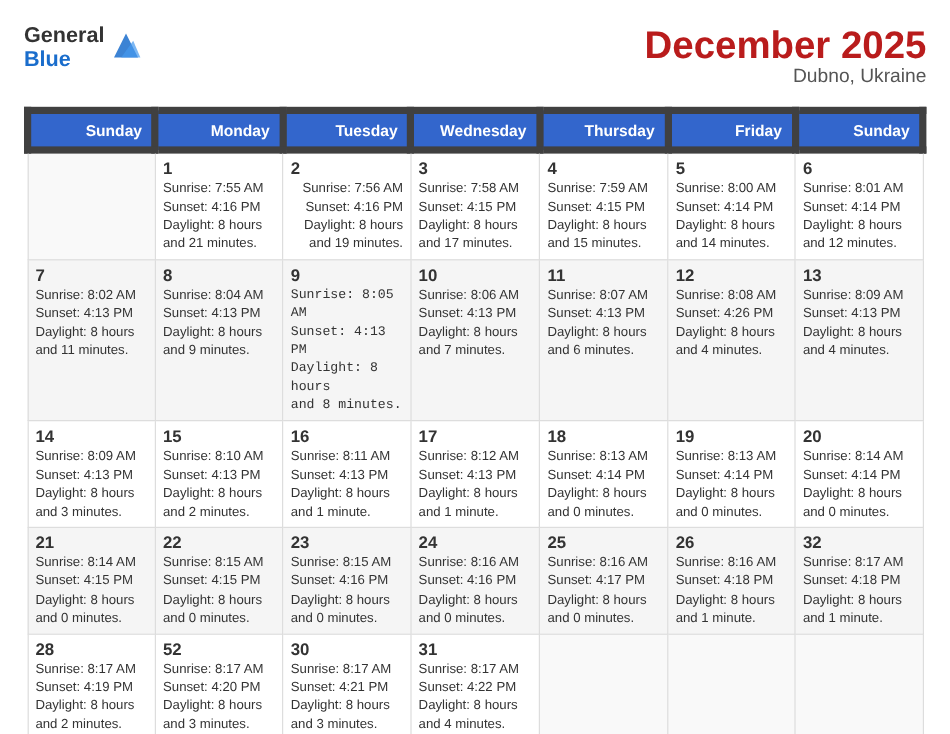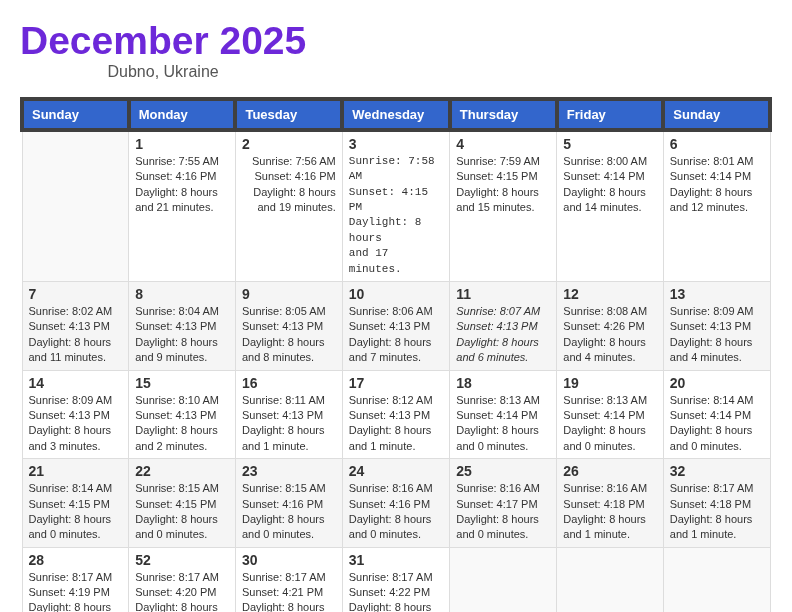--- a/index.html
+++ b/index.html
@@ -38,43 +38,42 @@
     .logo-icon {
       width: 28px;
       height: 28px;
       margin-left: 4px;
       margin-top: -4px;
     }
     .title-block {
       text-align: right;
     }
     .month-title {
-      font-size: 39px;
-      font-weight: bold;
-      color: #6d28d9;
+      font-size: 32px;
+      font-weight: bold;
+      color: #b91c1c;
       line-height: 1.1;
     }
     .location {
       font-size: 16px;
       color: #555;
-      text-align: center;
     }
     .calendar {
       width: 100%;
       border-collapse: collapse;
       border: 1px solid #ccc;
     }
     .calendar th {
       background-color: #3366cc;
       color: #fff;
-      text-align: left;
+      text-align: right;
       padding: 6px 8px;
       font-size: 13px;
       font-weight: bold;
-      border: 4px solid #404040;
+      border: 6px solid #404040;
     }
     .calendar td {
       border: 1px solid #ddd;
       vertical-align: top;
       padding: 4px 6px;
       width: 108px;
       min-height: 80px;
       font-size: 11px;
       color: #333;
     }
@@ -94,20 +93,30 @@
       background: #f9f9f9;
     }
     .row-alt {
       background: #f5f5f5;
     }
   </style>
 </head>
 <body>
 
 <div class="header">
+  <div class="logo">
+    <div class="logo-text">
+      <span class="logo-general">General</span>
+      <span class="logo-blue">Blue</span>
+    </div>
+    <svg class="logo-icon" viewBox="0 0 28 28" xmlns="http://www.w3.org/2000/svg">
+      <polygon points="4,24 14,4 24,24" fill="#1a6dcc" opacity="0.85"></polygon>
+      <polygon points="10,24 20,10 26,24" fill="#4499ee" opacity="0.7"></polygon>
+    </svg>
+  </div>
   <div class="title-block">
     <div class="month-title">December 2025</div>
     <div class="location">Dubno, Ukraine</div>
   </div>
 </div>
 
 <table class="calendar">
   <thead>
     <tr>
     <th>Sunday</th>
@@ -131,21 +140,21 @@
         </td>
         <td>
           <span class="day-number">2</span>
           <div class="day-info" style="white-space: pre-line; text-align: right;">Sunrise: 7:56 AM
 Sunset: 4:16 PM
 Daylight: 8 hours
 and 19 minutes.</div>
         </td>
         <td>
           <span class="day-number">3</span>
-          <div class="day-info" style="white-space: pre-line; font-family: Liberation Mono, monospace;">Sunrise: 7:58 AM
+          <div class="day-info" style="white-space: pre-line;">Sunrise: 7:58 AM
 Sunset: 4:15 PM
 Daylight: 8 hours
 and 17 minutes.</div>
         </td>
         <td>
           <span class="day-number">4</span>
           <div class="day-info" style="white-space: pre-line;">Sunrise: 7:59 AM
 Sunset: 4:15 PM
 Daylight: 8 hours
 and 15 minutes.</div>
@@ -175,35 +184,35 @@
         </td>
         <td>
           <span class="day-number">8</span>
           <div class="day-info" style="white-space: pre-line;">Sunrise: 8:04 AM
 Sunset: 4:13 PM
 Daylight: 8 hours
 and 9 minutes.</div>
         </td>
         <td>
           <span class="day-number">9</span>
-          <div class="day-info" style="white-space: pre-line;">Sunrise: 8:05 AM
+          <div class="day-info" style="white-space: pre-line; font-family: Liberation Mono, monospace;">Sunrise: 8:05 AM
 Sunset: 4:13 PM
 Daylight: 8 hours
 and 8 minutes.</div>
         </td>
         <td>
           <span class="day-number">10</span>
           <div class="day-info" style="white-space: pre-line;">Sunrise: 8:06 AM
 Sunset: 4:13 PM
 Daylight: 8 hours
 and 7 minutes.</div>
         </td>
         <td>
           <span class="day-number">11</span>
-          <div class="day-info" style="white-space: pre-line; font-style: italic;">Sunrise: 8:07 AM
+          <div class="day-info" style="white-space: pre-line;">Sunrise: 8:07 AM
 Sunset: 4:13 PM
 Daylight: 8 hours
 and 6 minutes.</div>
         </td>
         <td>
           <span class="day-number">12</span>
           <div class="day-info" style="white-space: pre-line;">Sunrise: 8:08 AM
 Sunset: 4:26 PM
 Daylight: 8 hours
 and 4 minutes.</div>

